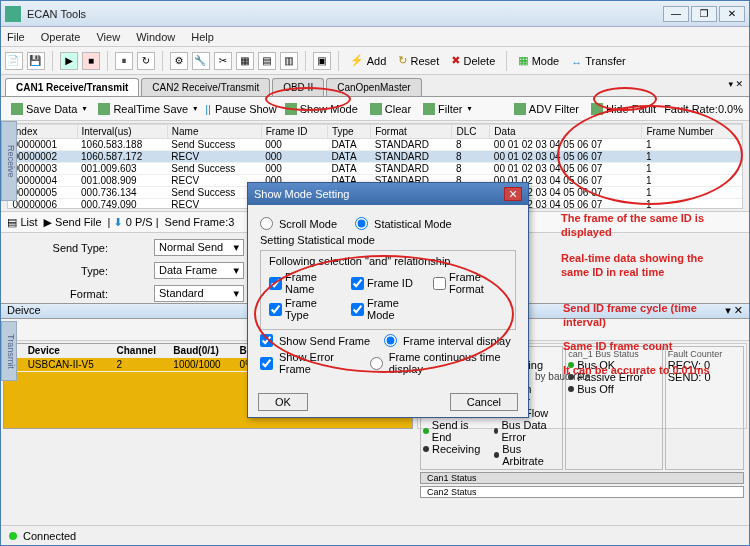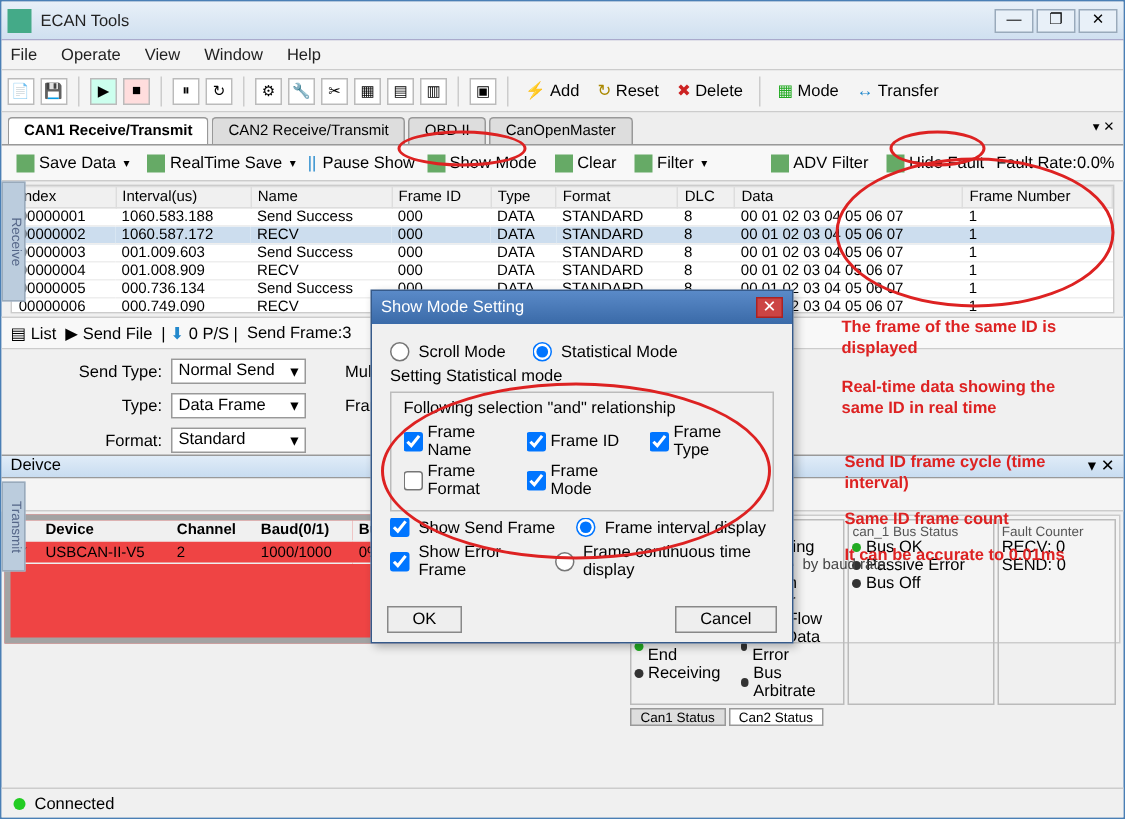--- a/index.html
+++ b/index.html
@@ -26,45 +26,45 @@
 .drop::after { content: '▾'; font-size: 8px; margin-left: 2px; }
 .grid { height: 86px; background: #fff; border: 1px solid #ccc; margin: 2px 6px; overflow: hidden; }
 .grid table { width: 100%; border-collapse: collapse; }
 .grid th { background: #f0f0f0; border: 1px solid #ddd; padding: 1px 4px; text-align: left; font-weight: normal; font-size: 10px; }
 .grid td { border-bottom: 1px solid #eee; padding: 0 4px; font-size: 10px; white-space: nowrap; }
 .grid tr.sel { background: #cde; }
 .sendbar { height: 22px; display: flex; align-items: center; padding: 0 6px; gap: 6px; border-top: 1px solid #ccc; border-bottom: 1px solid #ccc; background: #f8f8f8; font-size: 10px; }
 .sendpanel { height: 70px; padding: 6px 20px; display: flex; flex-direction: column; gap: 6px; font-size: 10px; background: #f0f0f0; }
 .sendpanel .row { display: flex; align-items: center; gap: 6px; }
 .sendpanel label { width: 60px; text-align: right; margin-left: 27px; }
-.sendpanel .sel { border: 1px solid #999; background: #fff; padding: 1px 4px; width: 90px; display: flex; justify-content: space-between; }
+.sendpanel .sel { border: 1px solid #999; background: #fff; padding: 1px 4px; width: 90px; display: flex; justify-content: space-between; margin-left: 40px; }
 .devicehdr { height: 16px; background: linear-gradient(#e0ecf8,#c8dcf0); padding: 0 6px; border-top: 1px solid #999; border-bottom: 1px solid #999; font-size: 10px; display: flex; justify-content: space-between; }
 .devicebar { height: 22px; display: flex; align-items: center; padding: 0 6px; gap: 8px; background: #f4f4f4; border-bottom: 1px solid #ccc; font-size: 10px; flex-direction: column; }
 .devicebar .db::before { content: ''; width: 10px; height: 10px; background: #6a6; display: inline-block; margin-right: 3px; }
 .bottompanel { display: flex; height: 90px; }
-.devgrid { flex: 1; background: #ef4444; border: 4px solid #a3a3a3; margin: 2px; }
+.devgrid { flex: 1; background: #eab308; border: 1px solid #a3a3a3; margin: 2px; }
 .devgrid table { width: 100%; border-collapse: collapse; }
 .devgrid th, .devgrid td { padding: 1px 4px; font-size: 10px; text-align: left; border-bottom: 1px solid #eee; }
 .devgrid th { background: #f0f0f0; }
 .statuspanel { width: 330px; border: 1px solid #ccc; margin: 2px; background: #f4f4f4; font-size: 9px; padding: 2px; display: flex; flex-direction: column; }
 .statuscols { display: flex; flex: 1; gap: 2px; }
 .statusgrp { border: 1px solid #bbb; padding: 2px; flex: 1; }
 .statusgrp .t { font-size: 9px; color: #555; }
 .statusgrp .item { display: flex; align-items: center; gap: 3px; }
 .dot { width: 6px; height: 6px; border-radius: 50%; background: #333; }
 .dot.g { background: #2a2; }
-.ctabs { height: 16px; display: flex; gap: 2px; margin-top: 2px; }
+.ctabs { height: 16px; display: flex; gap: 2px; margin-top: 2px; flex-direction: column; }
 .ctabs .ct { border: 1px solid #999; padding: 0 6px; background: #ddd; font-size: 9px; }
 .ctabs .ct.a { background: #fff; }
 .statusbar { position: absolute; bottom: 0; left: 0; right: 0; height: 20px; border-top: 1px solid #ccc; display: flex; align-items: center; padding: 0 8px; gap: 6px; background: #f0f0f0; font-size: 10px; }
 .statusbar .led { width: 8px; height: 8px; border-radius: 50%; background: #2c2; }
 .sidebar { position: absolute; left: 0; top: 120px; width: 16px; height: 80px; background: #bcd; writing-mode: vertical-rl; text-align: center; font-size: 9px; color: #568; border: 1px solid #9ab; }
 .sidebar2 { position: absolute; left: 0; top: 320px; width: 16px; height: 60px; background: #bcd; writing-mode: vertical-rl; text-align: center; font-size: 9px; color: #568; border: 1px solid #9ab; }
 
-.dialog { position: absolute; left: 246px; top: 192px; width: 282px; background: #f0f0f0; border: 1px solid #365a8a; box-shadow: 2px 2px 6px rgba(0,0,0,0.3); }
+.dialog { position: absolute; left: 246px; top: 181px; width: 282px; background: #f0f0f0; border: 1px solid #365a8a; box-shadow: 2px 2px 6px rgba(0,0,0,0.3); }
 .dialog .dtitle { height: 22px; background: linear-gradient(#5a8ac8,#3a6aa8); color: #fff; display: flex; align-items: center; justify-content: space-between; padding: 0 6px; font-size: 11px; }
 .dialog .dclose { width: 18px; height: 14px; background: #c44; color: #fff; text-align: center; line-height: 12px; border: 1px solid #a22; }
 .dialog .dbody { padding: 8px 12px; font-size: 10px; }
 .dialog .drow { margin: 4px 0; display: flex; align-items: center; gap: 6px; }
 .dialog fieldset { border: 1px solid #bbb; padding: 4px 8px; margin: 4px 0; }
 .dialog .cbgrid { display: grid; grid-template-columns: 1fr 1fr 1fr; gap: 2px 8px; margin: 4px 0; }
 .dialog .cb { display: flex; align-items: center; gap: 3px; }
 .dialog input[type=checkbox], .dialog input[type=radio] { margin: 0; }
 .dialog .dbtns { display: flex; justify-content: space-between; gap: 0; padding: 6px 10px; }
 .dialog button { padding: 2px 16px; border: 1px solid #888; background: #eee; }
@@ -391,26 +391,26 @@
       <div class="cbgrid">
         <div class="cb">
             <input type="checkbox" checked="" style="">
             <span>Frame Name</span>
           </div>
         <div class="cb">
             <input type="checkbox" checked="" style="">
             <span>Frame ID</span>
           </div>
         <div class="cb">
+            <input type="checkbox" style="">
+            <span>Frame Format</span>
+          </div>
+        <div class="cb">
             <input type="checkbox" checked="" style="">
             <span>Frame Type</span>
-          </div>
-        <div class="cb">
-            <input type="checkbox" style="">
-            <span>Frame Format</span>
           </div>
         <div class="cb">
             <input type="checkbox" checked="" style="">
             <span>Frame Mode</span>
           </div>
       </div>
     </fieldset>
     <div class="drow">
       <input type="checkbox" checked="" style="">
         <span>Show Send Frame</span>

